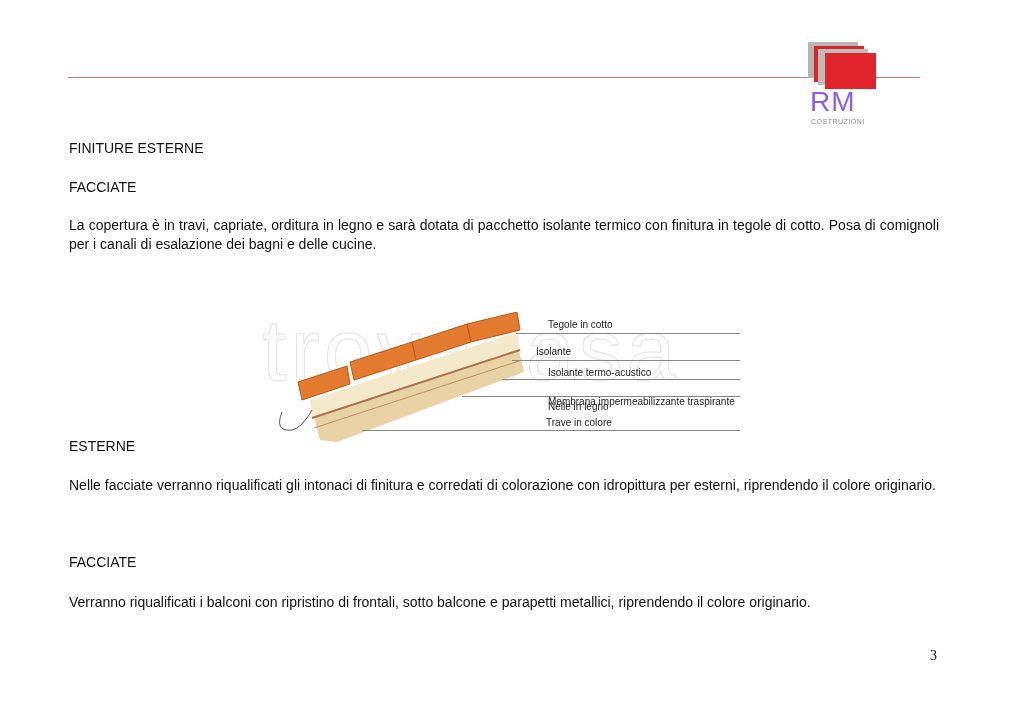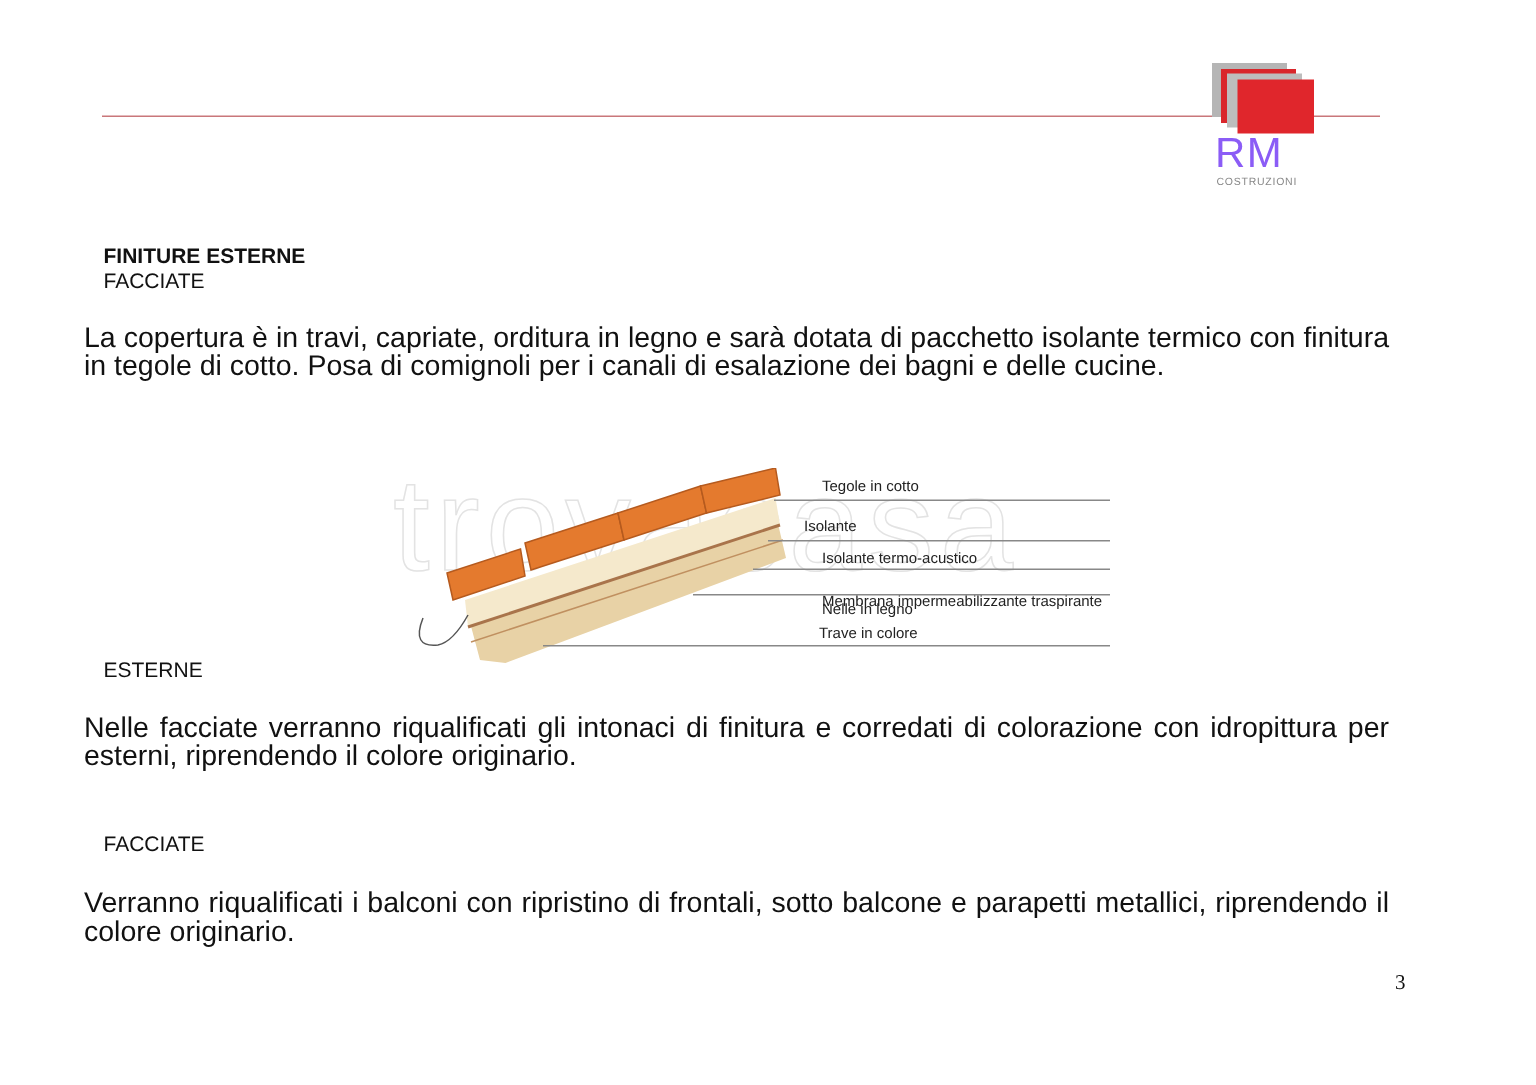--- a/index.html
+++ b/index.html
@@ -6,22 +6,22 @@
   body{width:1024px;height:723px;position:relative;overflow:hidden;font-family:"Liberation Sans",sans-serif;color:#111;}
   .rule{position:absolute;left:68px;top:77px;width:852px;height:1px;background:#c9777a;}
   .logo{position:absolute;left:808px;top:42px;width:72px;height:86px;}
   .logo .sq1{position:absolute;left:0;top:0;width:50px;height:36px;background:#b5b5b5;}
   .logo .sq2{position:absolute;left:6px;top:4px;width:50px;height:36px;background:#d9262b;}
   .logo .sq3{position:absolute;left:10px;top:7px;width:50px;height:36px;background:#bdbdbd;}
   .logo .sq4{position:absolute;left:17px;top:11px;width:51px;height:36px;background:#e0262c;}
   .logo .rm{position:absolute;left:2px;top:46px;font-size:28px;color:#8b5cf6;letter-spacing:1px;line-height:28px;}
   .logo .sub{position:absolute;left:3px;top:76px;font-size:7px;color:#888;letter-spacing:0.5px;}
   .h{position:absolute;left:69px;font-size:14px;}
-  .bold{font-weight:bold;margin-top:22px;}
-  .p{position:absolute;left:56px;width:870px;font-size:19px;line-height:19px;text-align:justify;}
+  .bold{font-weight:normal;}
+  .p{position:absolute;left:69px;width:870px;font-size:14px;line-height:19px;text-align:justify;}
   .diagram{position:absolute;left:262px;top:272px;width:500px;height:140px;margin-top:40px;}
   .lab{position:absolute;font-size:10px;color:#222;}
   .lline{position:absolute;height:1px;background:#888;}
   .pageno{position:absolute;left:930px;top:648px;font-family:"Liberation Serif",serif;font-size:14px;}
   .wm{position:absolute;left:262px;top:305px;font-size:88px;color:transparent;-webkit-text-stroke:1px #e3e3e3;letter-spacing:4px;line-height:90px;}
 </style>
 </head>
 <body>
 
 <div class="rule"></div>

